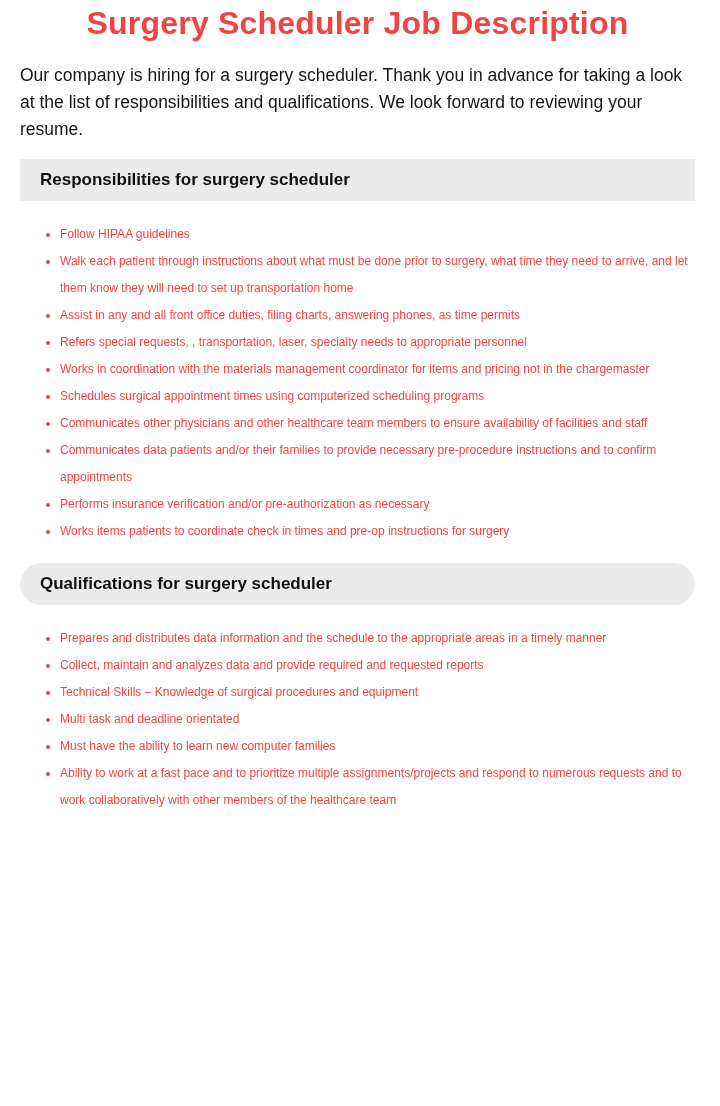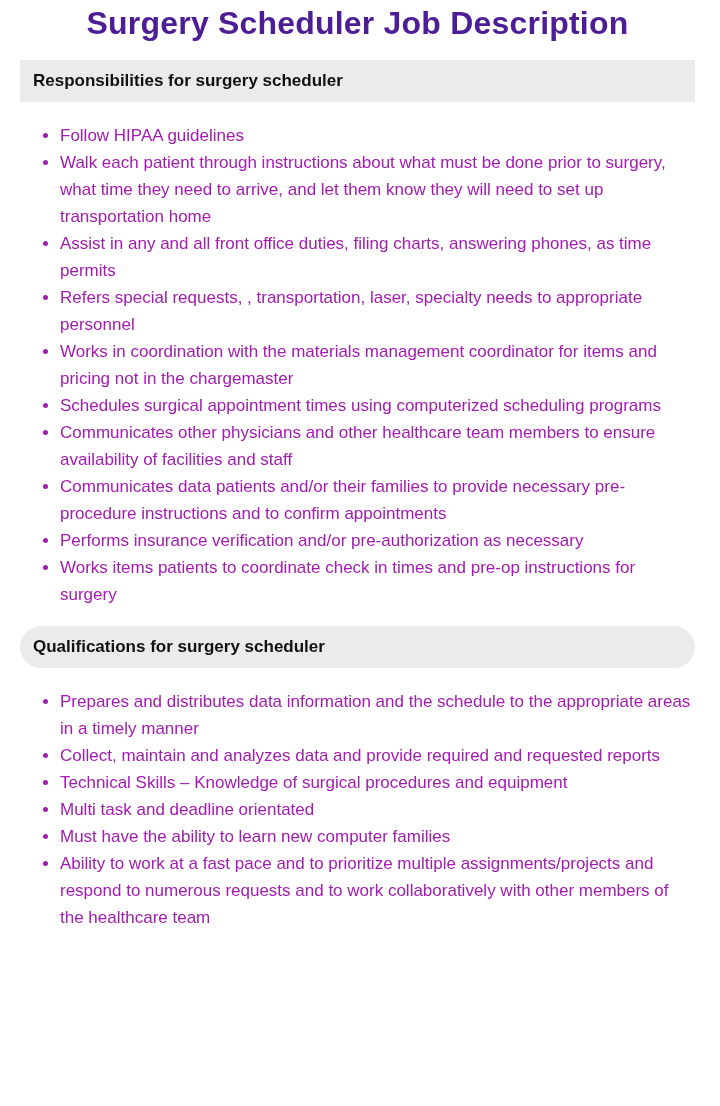--- a/index.html
+++ b/index.html
@@ -18,59 +18,60 @@
       padding: 0 25px 0 20px;
     }
     h1 {
       margin: 0;
       padding-top: 2px;
       text-align: center;
       font-size: 32px;
       font-weight: bold;
       line-height: 42px;
       letter-spacing: 0.2px;
-      color: #4c1d95;
+      color: #ef4444;
     }
     .intro {
       margin: 18px 0 0 0;
       font-size: 17.5px;
       line-height: 27px;
       color: #151515;
     }
     .section-header {
       margin-top: 16px;
       background: #ebebeb;
       height: 42px;
       display: flex;
       align-items: center;
-      padding-left: 13px;
+      padding-left: 20px;
       font-size: 17px;
       font-weight: bold;
       color: #111111;
     }
     ul {
       margin: 20px 0 0 0;
       padding: 0 0 0 40px;
-      font-size: 17px;
+      font-size: 12px;
       line-height: 27px;
-      color: #a21caf;
+      color: #ef4444;
     }
     ul li {
       padding-left: 0;
     }
     .sec2 .section-header {
       margin-top: 18px;
       border-radius: 21px;
     }
   </style>
 </head>
 <body>
 
 <div class="page">
   <h1>Surgery Scheduler Job Description</h1>
+  <p class="intro">Our company is hiring for a surgery scheduler. Thank you in advance for taking a look at the list of responsibilities and qualifications. We look forward to reviewing your resume.</p>
 
   <section class="sec1">
     <div class="section-header">Responsibilities for surgery scheduler</div>
     <ul>
       <li>Follow HIPAA guidelines</li>
       <li>Walk each patient through instructions about what must be done prior to surgery, what time they need to arrive, and let them know they will need to set up transportation home</li>
       <li>Assist in any and all front office duties, filing charts, answering phones, as time permits</li>
       <li>Refers special requests, , transportation, laser, specialty needs to appropriate personnel</li>
       <li>Works in coordination with the materials management coordinator for items and pricing not in the chargemaster</li>
       <li>Schedules surgical appointment times using computerized scheduling programs</li>

